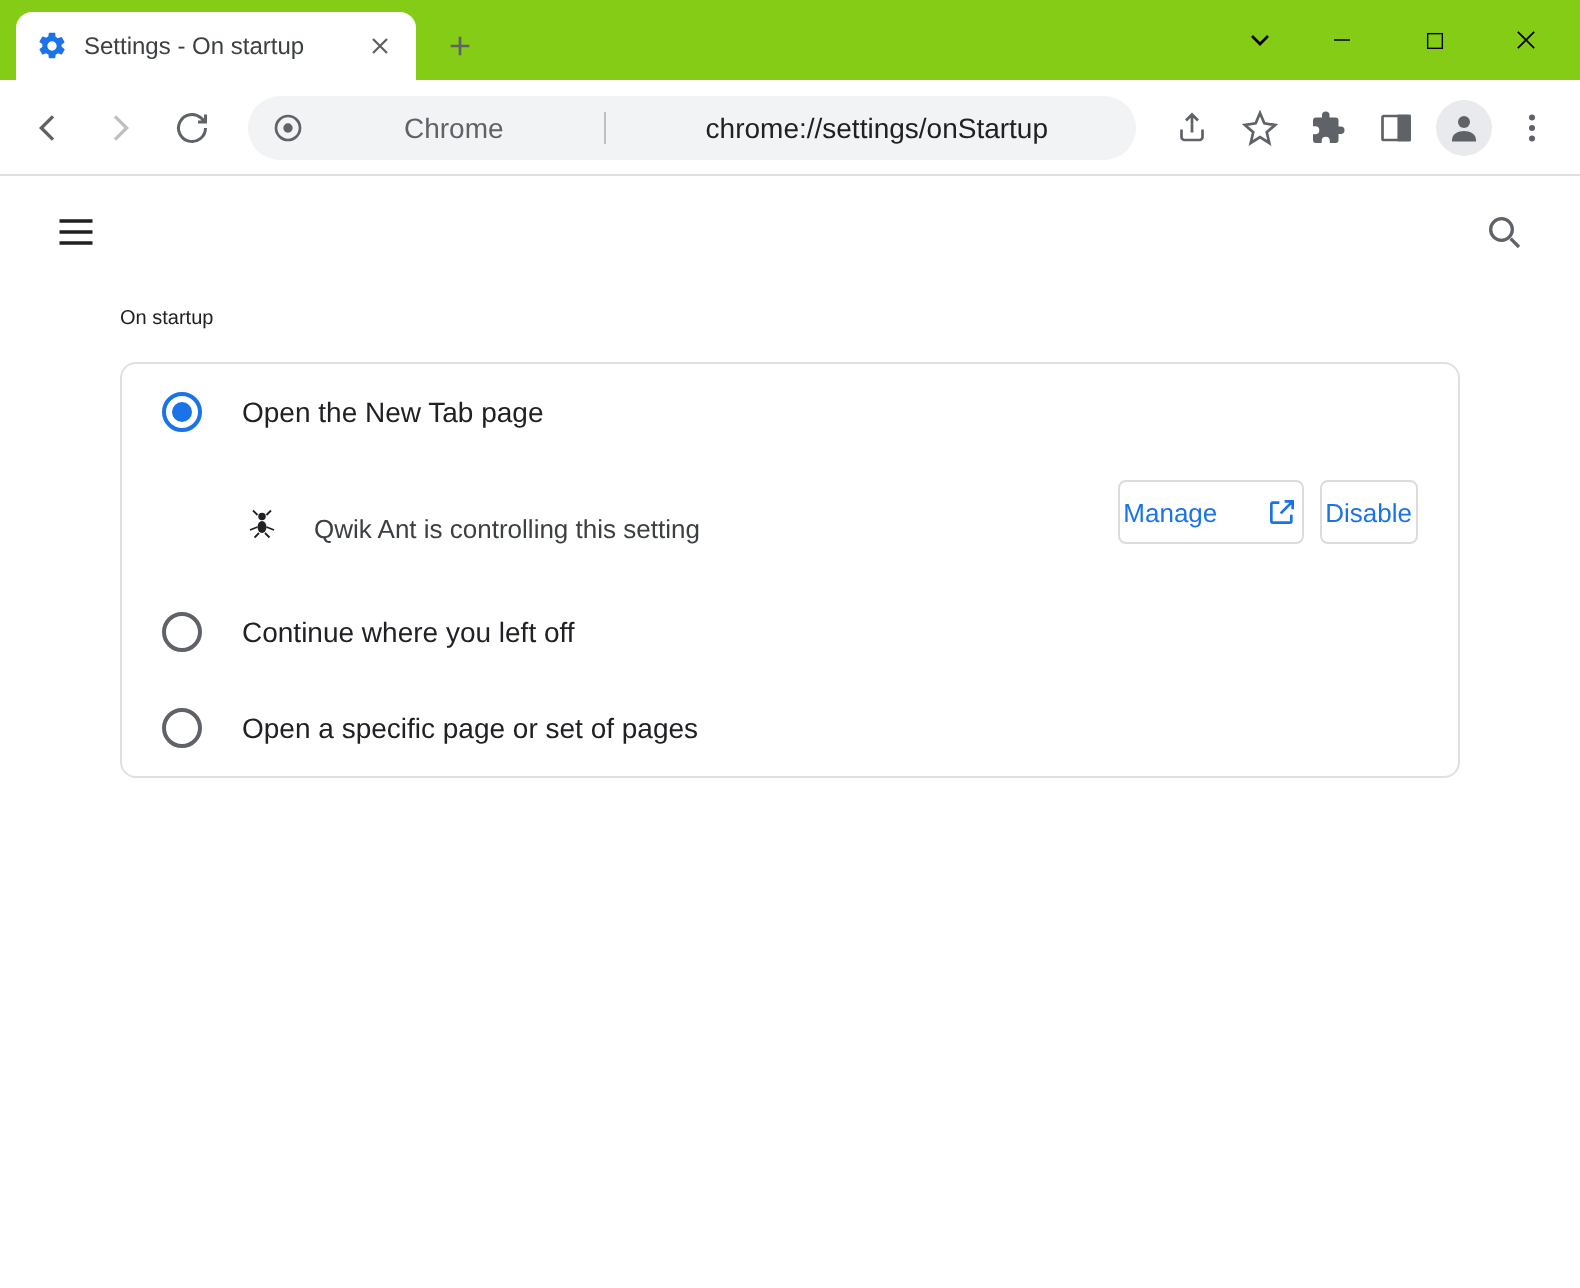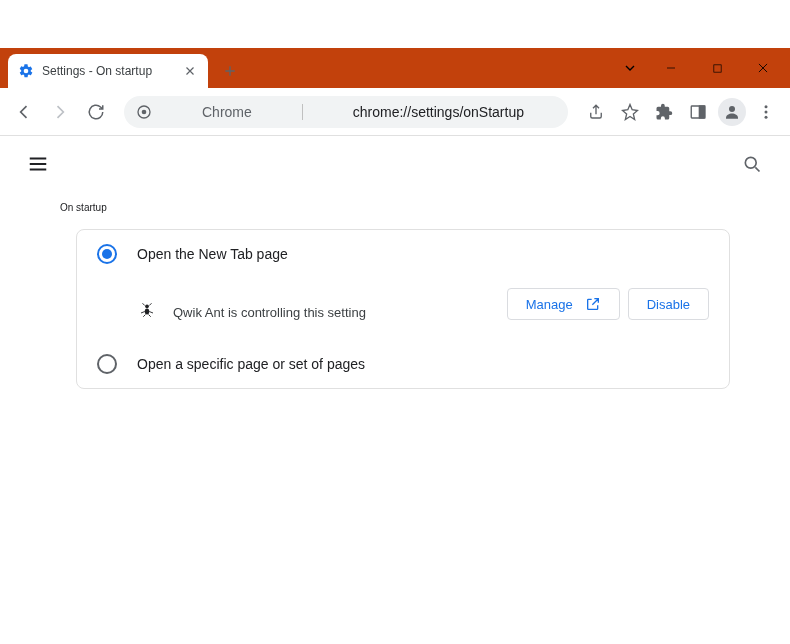--- a/index.html
+++ b/index.html
@@ -1,19 +1,19 @@
 <!DOCTYPE html>
 <html><head>
 <meta charset="utf-8">
 <style>
 * { margin: 0; padding: 0; box-sizing: border-box; font-family: 'Segoe UI', Arial, sans-serif; }
 body { width: 790px; height: 644px; background: #fff; overflow: hidden; }
 
 
-.titlebar { height: 40px; background: #c2410c; display: flex; align-items: flex-end; margin-top: 48px; }
+.titlebar { height: 40px; background: #84cc16; display: flex; align-items: flex-end; }
 .tab { background: #fff; height: 34px; margin-left: 8px; border-radius: 8px 8px 0 0; display: flex; align-items: center; padding: 0 10px; min-width: 200px; position: relative; }
 .tab-icon { width: 16px; height: 16px; margin-right: 8px; color: #1a73e8; }
 .tab-title { font-size: 12px; color: #3c4043; flex: 1; }
 .tab-close { width: 16px; height: 16px; display: flex; align-items: center; justify-content: center; color: #5f6368; cursor: pointer; }
 .new-tab { width: 28px; height: 28px; display: flex; align-items: center; justify-content: center; margin-left: 8px; margin-bottom: 3px; color: #5f6368; cursor: pointer; }
 .win-controls { margin-left: auto; display: flex; align-items: center; height: 100%; padding-right: 4px; }
 .win-btn { width: 46px; height: 32px; display: flex; align-items: center; justify-content: center; color: #000; cursor: pointer; }
 .chev-btn { width: 36px; height: 32px; display: flex; align-items: center; justify-content: center; color: #000; cursor: pointer; }
 
 
@@ -30,30 +30,30 @@
 
 
 .settings-header { height: 56px; display: flex; align-items: center; padding: 0 20px; }
 .menu-btn { width: 36px; height: 36px; display: flex; align-items: center; justify-content: center; color: #5f6368; cursor: pointer; }
 .settings-title { font-size: 22px; font-weight: 500; color: #202124; margin-left: 12px; }
 .search-btn { margin-left: auto; width: 36px; height: 36px; display: flex; align-items: center; justify-content: center; color: #5f6368; cursor: pointer; }
 
 
 .content { padding: 10px 60px; }
 .section-title { font-size: 10px; color: #202124; margin-bottom: 16px; font-weight: 500; }
-.card { border: 1px solid #e0e0e0; border-radius: 8px; background: #fff; margin-left: 16px; }
+.card { border: 1px solid #e0e0e0; border-radius: 8px; background: #fff; }
 .option { display: flex; align-items: center; padding: 14px 20px; min-height: 48px; }
 .radio { width: 20px; height: 20px; border-radius: 50%; border: 2px solid #5f6368; margin-right: 20px; flex-shrink: 0; display: flex; align-items: center; justify-content: center; }
 .radio.selected { border-color: #1a73e8; }
 .radio.selected::after { content: ''; width: 10px; height: 10px; border-radius: 50%; background: #1a73e8; }
 .option-label { font-size: 14px; color: #202124; }
 .ext-notice { display: flex; align-items: flex-end; padding: 10px 20px 20px 60px; }
 .ext-icon { width: 20px; height: 20px; margin-right: 16px; color: #202124; display:flex; align-items:center; justify-content:center; }
 .ext-text { font-size: 13px; color: #3c4043; flex: 1; }
-.btn { height: 32px; padding: 0 18px; border: 1px solid #dadce0; border-radius: 4px; background: #fff; color: #1a73e8; font-size: 13px; font-weight: 500; display: flex; align-items: center; gap: 12px; cursor: pointer; margin-left: 8px; }
+.btn { height: 32px; padding: 0 2px; border: 1px solid #dadce0; border-radius: 4px; background: #fff; color: #1a73e8; font-size: 13px; font-weight: 500; display: flex; align-items: center; gap: 24px; cursor: pointer; margin-left: 8px; }
 .btn svg { width: 16px; height: 16px; }
 
 svg { display: block; }
 </style>
 </head>
 <body>
 
 <div class="titlebar">
   <div class="tab">
     <span class="tab-icon">
@@ -200,16 +200,20 @@
         <svg viewBox="0 0 24 24" stroke="currentColor" stroke-width="2" fill="none">
             <path d="M14 4h6v6M20 4l-9 9M19 14v5a1 1 0 01-1 1H5a1 1 0 01-1-1V6a1 1 0 011-1h5"></path>
           </svg>
       </button>
       <button class="btn">
         <span>Disable</span>
       </button>
     </div>
     <div class="option">
       <div class="radio"></div>
+      <div class="option-label">Continue where you left off</div>
+    </div>
+    <div class="option">
+      <div class="radio"></div>
       <div class="option-label">Open a specific page or set of pages</div>
     </div>
   </div>
 </div>
 
 </body></html>

